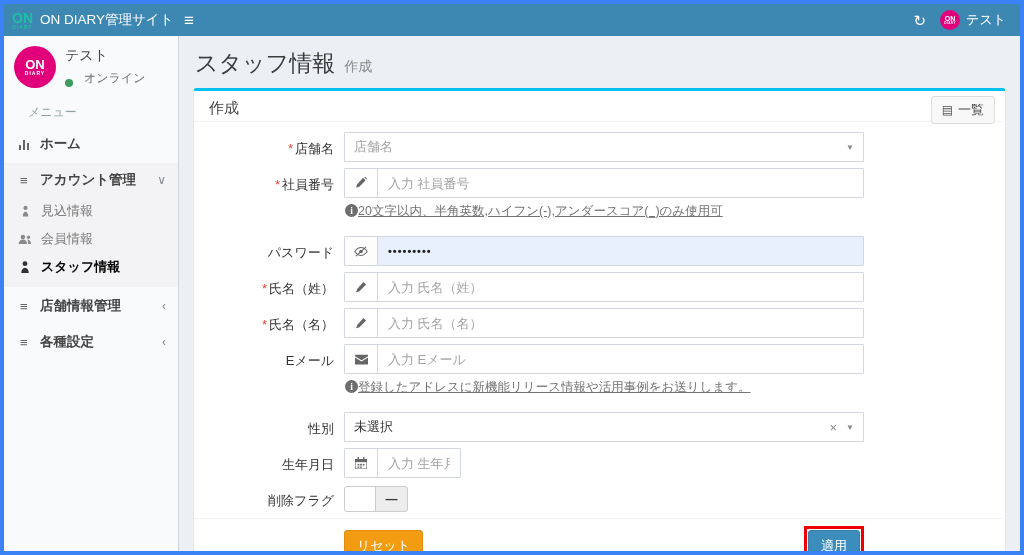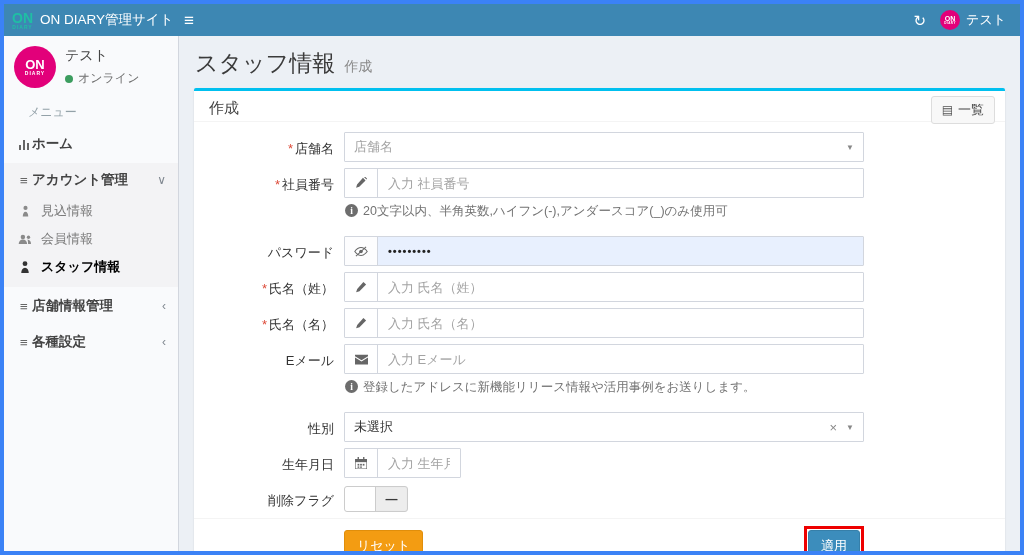--- a/index.html
+++ b/index.html
@@ -31,24 +31,24 @@
   
   .main{flex:1; display:flex; min-height:0;}
   .sidebar{width:175px; flex:0 0 175px; background:#f9fafc; border-right:1px solid #d2d6de; overflow:hidden;}
   .content{flex:1; padding:8px 15px 0; overflow:hidden;}
 
   
   .user-panel{display:flex; align-items:center; gap:9px; padding:10px 10px 8px;}
   .avatar-lg{width:42px; height:42px; font-size:13px;}
   .avatar-lg .avatar-sub{font-size:5px; letter-spacing:1px;}
   .user-panel-info .user-name{font-size:14px; color:#444;}
-  .user-status{display:flex; align-items:center; gap:5px; margin-top:5px; font-size:12px; color:#6f6f6f;}
+  .user-status{display:flex; align-items:flex-end; gap:11px; margin-top:5px; font-size:12px; color:#6f6f6f;}
   .status-dot{width:8px; height:8px; border-radius:50%; background:var(--online-status); display:inline-block;}
   .menu-label{padding:8px 24px 6px; font-size:12px; color:#93a1a8;}
-  .menu-item{display:flex; align-items:center; padding:8px 12px; font-size:13.5px; color:#444; font-weight:bold; cursor:pointer; text-decoration:none;}
+  .menu-item{display:flex; align-items:center; gap:8px; padding:8px 12px; font-size:13.5px; color:#444; font-weight:bold; cursor:pointer; text-decoration:none;}
   .menu-icon{width:16px; display:inline-flex; justify-content:center; color:#666; flex:0 0 16px;}
   .chev{margin-left:auto; color:#808890; font-weight:normal; font-size:12px;}
   .treeview{background:#f3f3f5; margin-top:2px;}
   .submenu-item{display:flex; align-items:center; gap:8px; padding:5px 12px 5px 13px; font-size:13px; color:#7a7a7a; cursor:pointer; text-decoration:none;}
   .submenu-item .menu-icon{color:#8a8a8a;}
   .submenu-item.active{color:#000; font-weight:bold;}
   .submenu-item.active .menu-icon{color:#333;}
   .treeview .submenu-list{padding-bottom:6px;}
   .sidebar-bottom .menu-item{margin-top:2px;}
   .bar-icon{display:inline-flex; align-items:flex-end; gap:1.5px; height:11px;}
@@ -80,21 +80,21 @@
   .pw input{background:#e8f0fe; font-size:11px; letter-spacing:1px; font-weight:bold; color:#222;}
   .ig-narrow{width:117px;}
 
   .select-box{height:30px; border:1px solid #d2d6de; border-radius:1px; background:#fff; display:flex; align-items:center; padding:0 9px; cursor:pointer;}
   .select-text{flex:1; font-size:13px;}
   .select-placeholder{color:#a3a3a3;}
   .select-value{color:#333;}
   .clear-x{color:#888; font-size:13px; margin-right:9px; cursor:pointer;}
   .caret{color:#888; font-size:8px;}
 
-  .help-text{display:flex; align-items:flex-start; gap:5px; margin:5px 0 10px 1px; font-size:12.5px; color:#737373;}
+  .help-text{display:flex; align-items:flex-start; margin:5px 0 10px 1px; font-size:12.5px; color:#737373;text-decoration:underline;}
   .info-icon{flex:0 0 13px; width:13px; height:13px; border-radius:50%; background:#6d6d6d; color:#fff; display:inline-flex; align-items:center; justify-content:center; font-size:9.5px; font-weight:bold; margin-top:1px;}
   .info-icon::before{content:"i"; font-family:"Liberation Serif","DejaVu Serif",serif;}
 
   .toggle{width:64px; height:26px; border:1px solid #ccc; border-radius:3px; background:#ededed; display:flex; cursor:pointer; overflow:hidden; box-shadow:inset 0 0 1px rgba(0,0,0,.08); margin-top:2px;}
   .toggle-handle{flex:0 0 31px; background:#fff; border-right:1px solid #ccc; border-radius:2px 0 0 2px;}
   .toggle-off{flex:1; display:flex; align-items:center; justify-content:center; color:#3a3a3a; font-size:12px; font-weight:bold;}
 
   .card-footer{border-top:1px solid #f4f4f4; padding:7px 15px 9px; display:grid; grid-template-columns:125px 520px; column-gap:10px; margin-top:4px;}
   .footer-controls{display:flex; justify-content:space-between; align-items:center;}
   .btn{border:none; border-radius:3px; padding:6px 12px; font-size:13px; color:#fff; cursor:pointer; font-family:inherit;}

